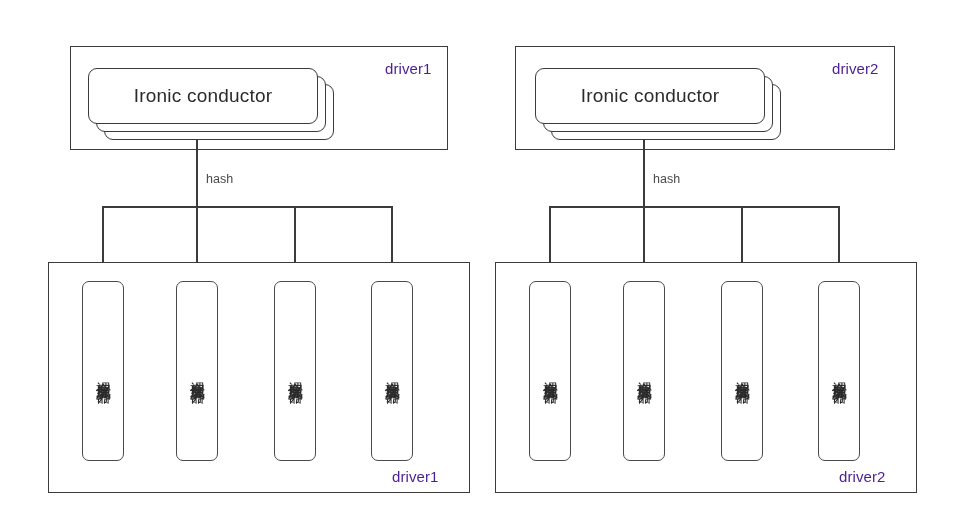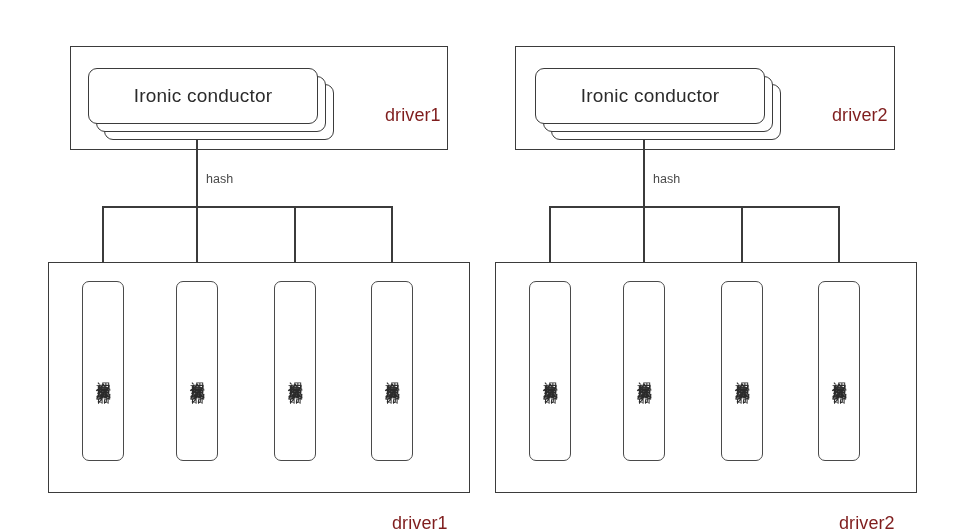--- a/index.html
+++ b/index.html
@@ -24,25 +24,24 @@
 
   
   .group-box {
     position: absolute;
     box-sizing: border-box;
     border: 1.6px solid #3b3b3b;
     background: #ffffff;
   }
   .group-label {
     position: absolute;
-    font-size: 18px;
-    color: #7f1d1d;
+    font-size: 15px;
+    color: #4c1d95;
     white-space: nowrap;
     letter-spacing: 0.1px;
-    margin-top: 45px;
   }
 
   
   .stack {
     position: absolute;
   }
   .card {
     position: absolute;
     box-sizing: border-box;
     border: 1.8px solid #3b3b3b;

